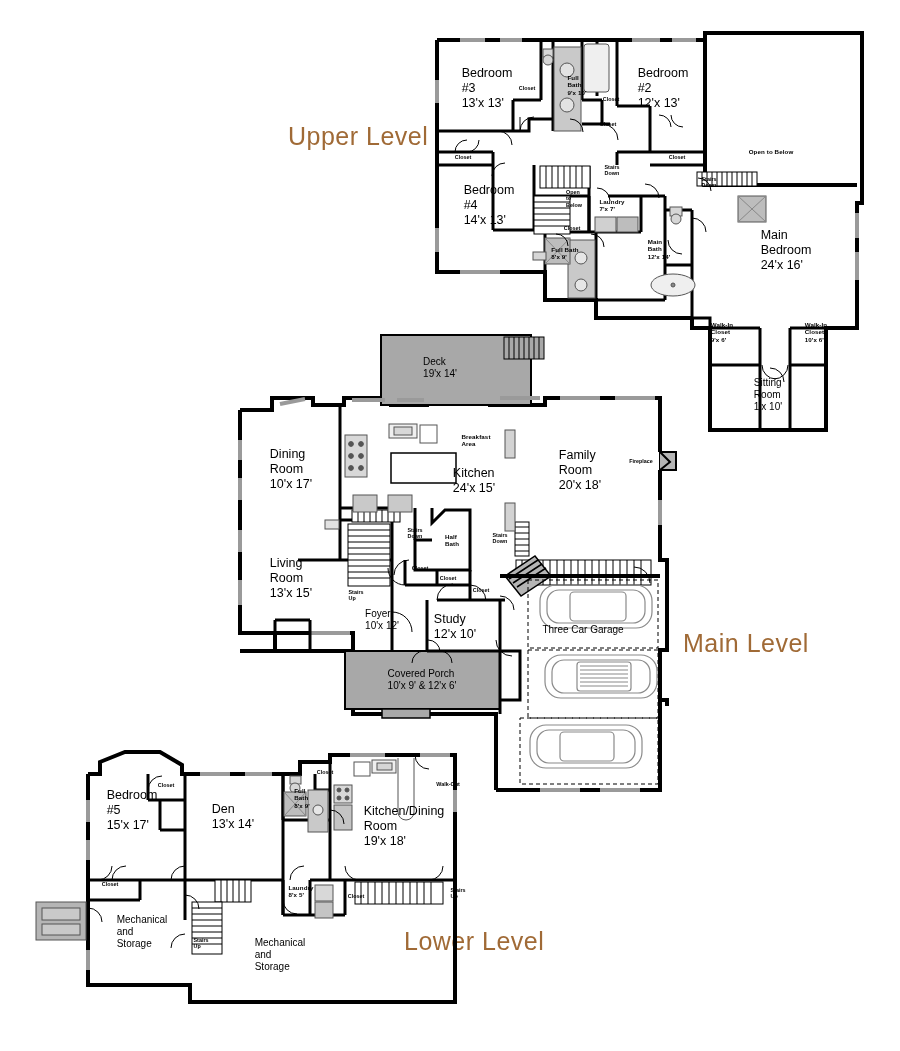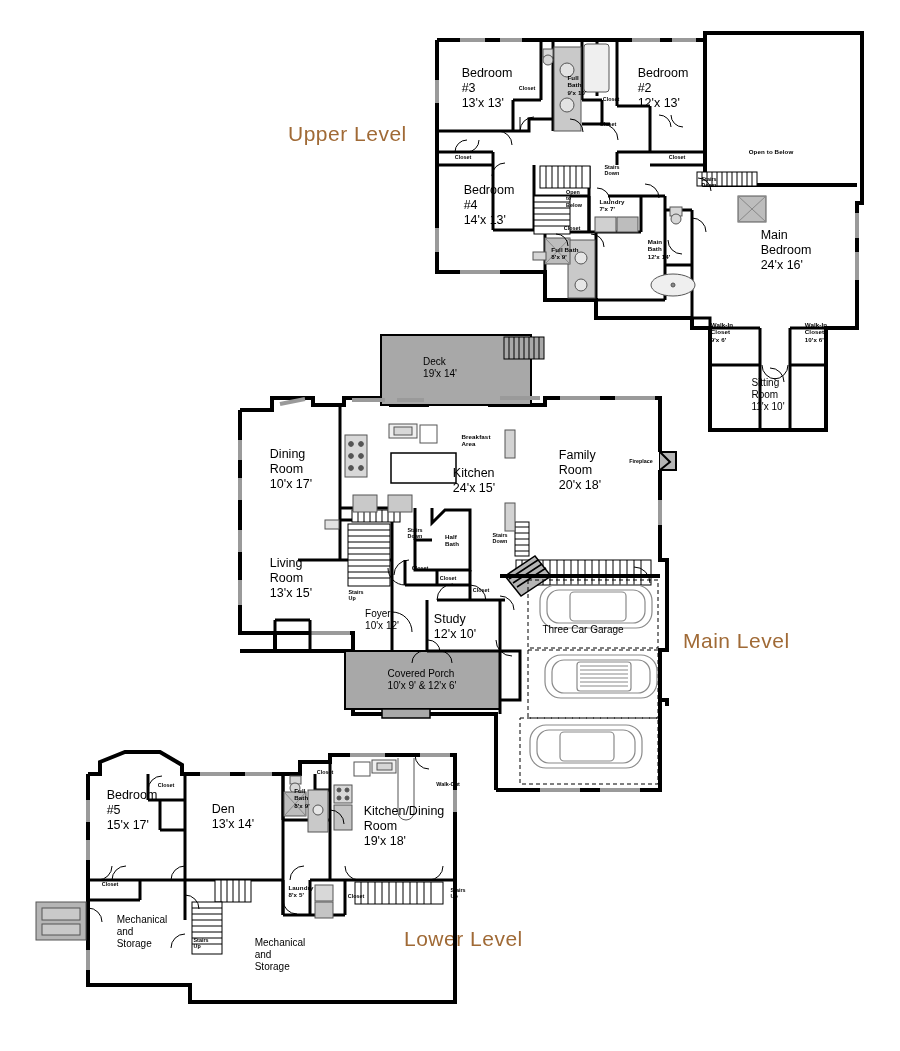--- a/index.html
+++ b/index.html
@@ -1,20 +1,20 @@
 <!DOCTYPE html>
 <html><head>
 <meta charset="utf-8">
 <style>
   html,body{margin:0;padding:0;background:#ffffff;}
   body{width:900px;height:1051px;position:relative;overflow:hidden;
        font-family:"DejaVu Sans","Liberation Sans",sans-serif;}
   #plan{position:absolute;inset:0;width:900px;height:1051px;}
   .lvl-title{position:absolute;color:#A06A36;font-family:"Liberation Sans",sans-serif;
-             font-size:21px;font-weight:400;letter-spacing:.5px;white-space:nowrap;}
+             font-size:25px;font-weight:400;letter-spacing:.5px;white-space:nowrap;}
   .rm{position:absolute;color:#000;line-height:1.18;
       font-family:"Liberation Sans",sans-serif;white-space:nowrap;
       transform:translate(-50%,-50%);}
   .rm.big{font-size:12.5px;}
   .rm.mid{font-size:10px;}
   .rm.sm{font-size:6.2px;font-weight:bold;letter-spacing:.1px;}
   .rm.xs{font-size:5.4px;font-weight:bold;}
   .rm .dim{display:block;}
   svg.ov{position:absolute;left:0;top:0;width:900px;height:1051px;pointer-events:none;}
 </style>
@@ -384,21 +384,21 @@
 
   <div class="rm big" style="left:786px;top:250px;">
     <span>Main</span><br>
     <span>Bedroom</span><br>
     <span class="dim">24'x 16'</span>
   </div>
 
   <div class="rm mid" style="left:768px;top:395px;">
     <span>Sitting</span><br>
     <span>Room</span><br>
-    <span class="dim">11'x 10'</span>
+    <span class="dim">1'x 10'</span>
   </div>
 
   <div class="rm sm" style="left:577px;top:85px;">
     <span>Full</span><br>
     <span>Bath</span><br>
     <span class="dim">9'x 10'</span>
   </div>
 
   <div class="rm sm" style="left:565px;top:253px;">
     <span>Full  Bath</span><br>

